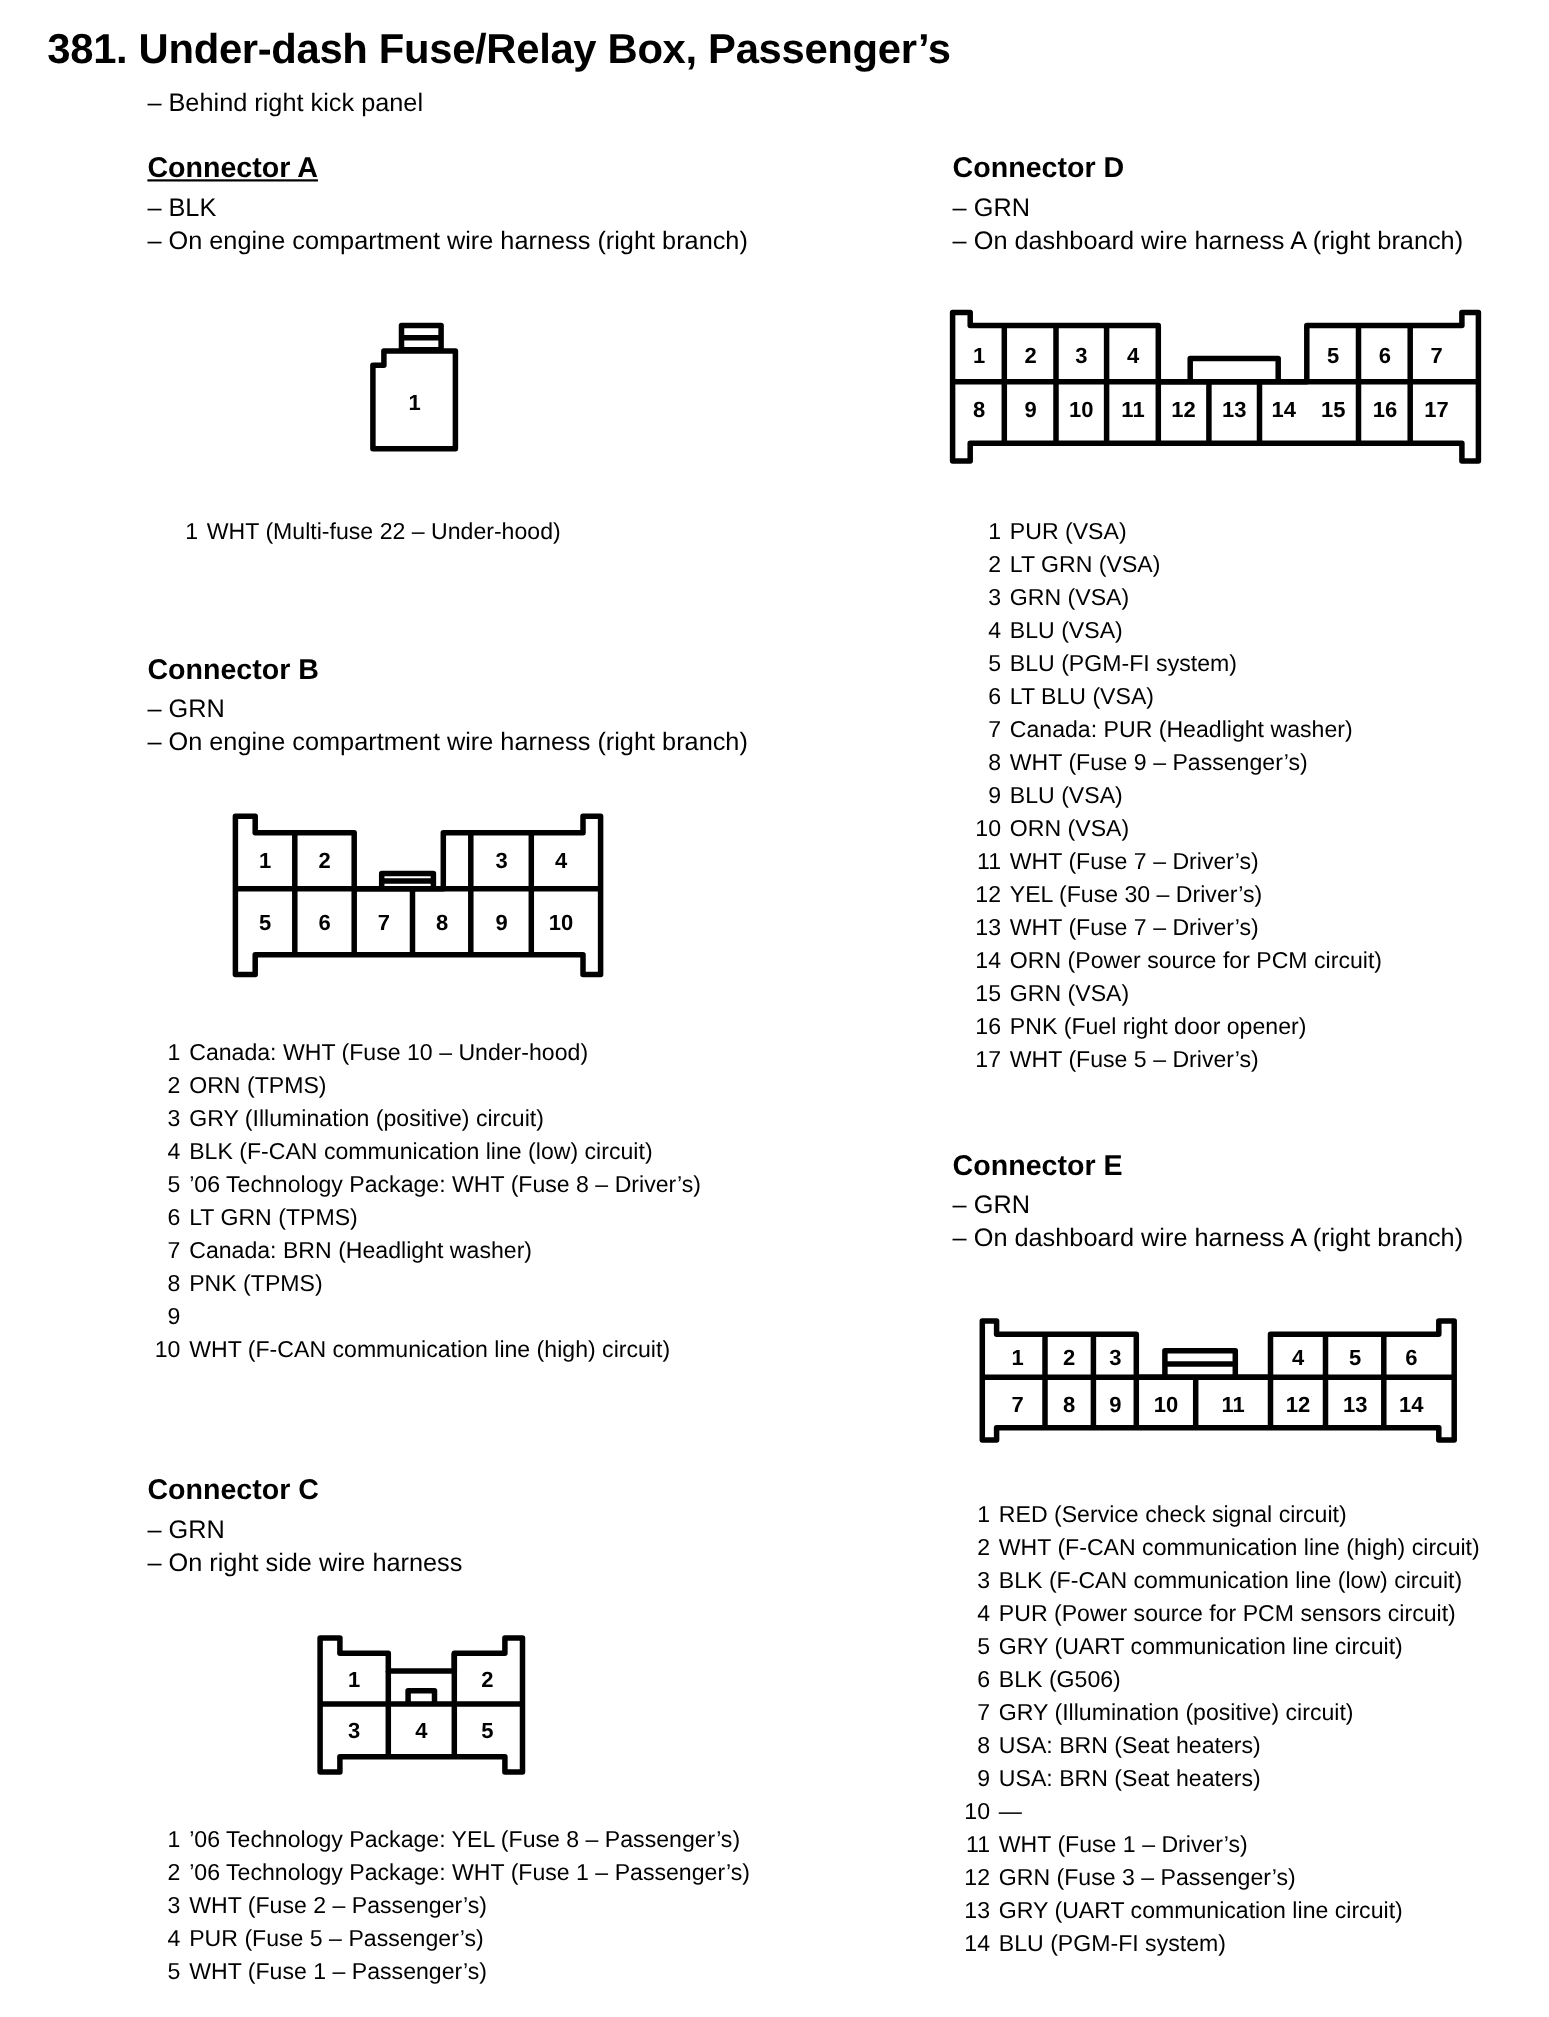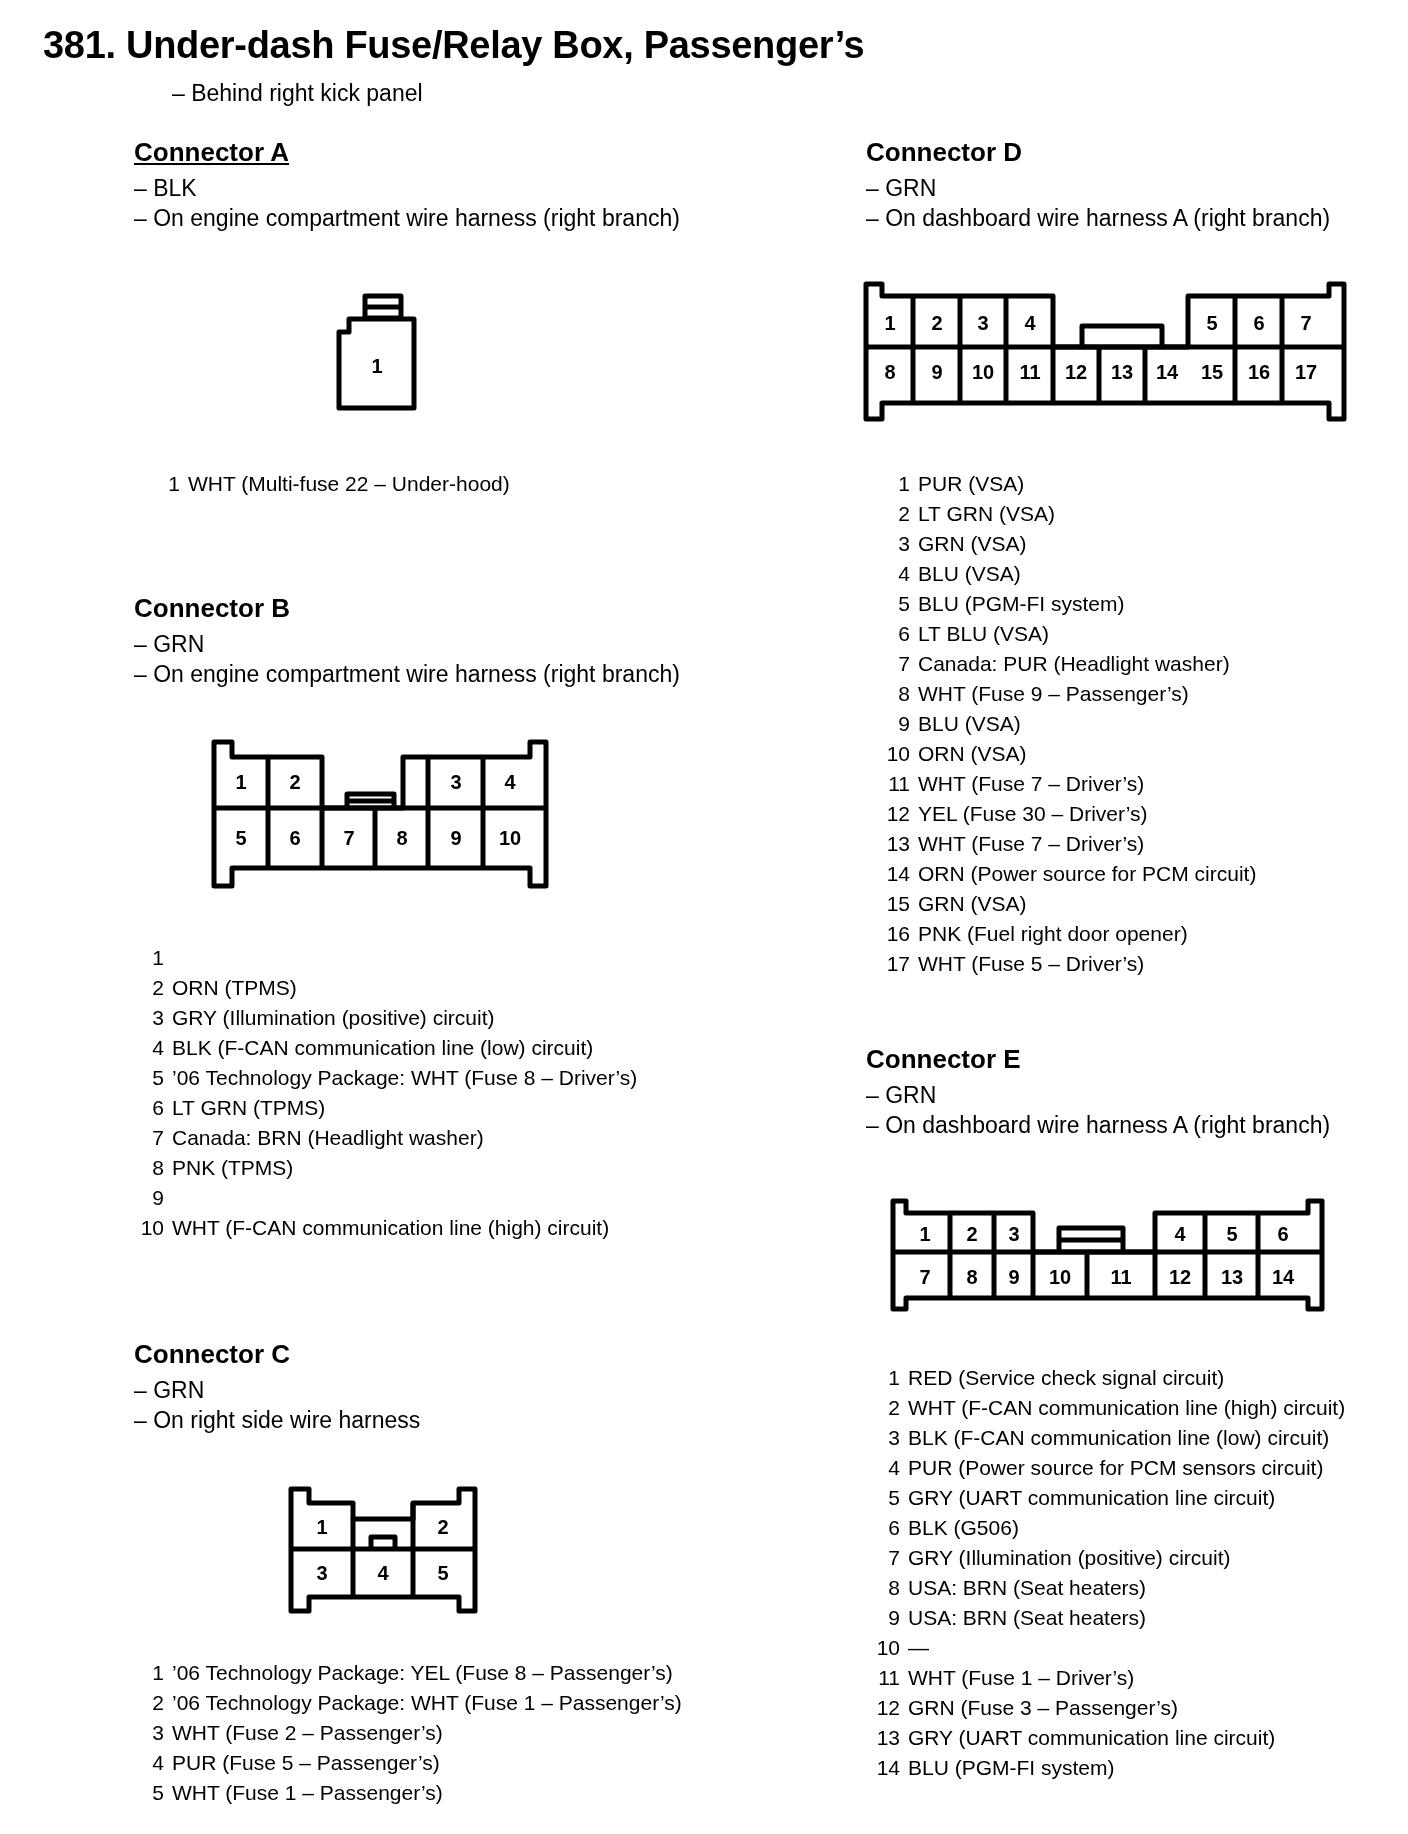--- a/index.html
+++ b/index.html
@@ -1,20 +1,20 @@
 <!DOCTYPE html>
 <html><head>
 <meta charset="utf-8">
 <style>
   html, body { margin: 0; padding: 0; background: #ffffff; }
   body { width: 1408px; height: 1834px; position: relative; overflow: hidden;
          font-family: "Liberation Sans", sans-serif; color: #000; }
   .abs { position: absolute; white-space: nowrap; }
   .title { left: 43px; top: 24px; font-size: 38px; font-weight: bold; letter-spacing: -0.3px; text-align: center; }
-  .subtitle { left: 134px; top: 80px; font-size: 23px; margin-left: 38px; }
+  .subtitle { left: 134px; top: 80px; font-size: 23px; }
   .conn-heading { font-size: 26px; font-weight: bold; }
   .conn-line { font-size: 23px; line-height: 30px; }
   .pin-list { font-size: 21px; line-height: 30px; }
   .pin-row { display: flex; white-space: nowrap; }
   .pin-num { display: inline-block; width: 30px; text-align: right; margin-right: 8px; }
   .pin-desc { display: inline-block; white-space: pre; }
   svg.diagram { position: absolute; overflow: visible; }
   svg.diagram text { font-family: "Liberation Sans", sans-serif; font-weight: bold; font-size: 20px; }
 </style>
 </head>
@@ -72,20 +72,21 @@
         <text x="139" y="107" text-anchor="middle">7</text>
         <text x="192" y="107" text-anchor="middle">8</text>
         <text x="246" y="107" text-anchor="middle">9</text>
         <text x="300" y="107" text-anchor="middle">10</text>
       </g>
   </svg>
 
   <div class="abs pin-list" style="left:134px; top:943px;" id="pins-B">
       <div class="pin-row">
         <span class="pin-num">1</span>
+        <span class="pin-desc">Canada: WHT (Fuse 10 – Under-hood)</span>
       </div>
       <div class="pin-row">
         <span class="pin-num">2</span>
         <span class="pin-desc">ORN (TPMS)</span>
       </div>
       <div class="pin-row">
         <span class="pin-num">3</span>
         <span class="pin-desc">GRY (Illumination (positive) circuit)</span>
       </div>
       <div class="pin-row">

